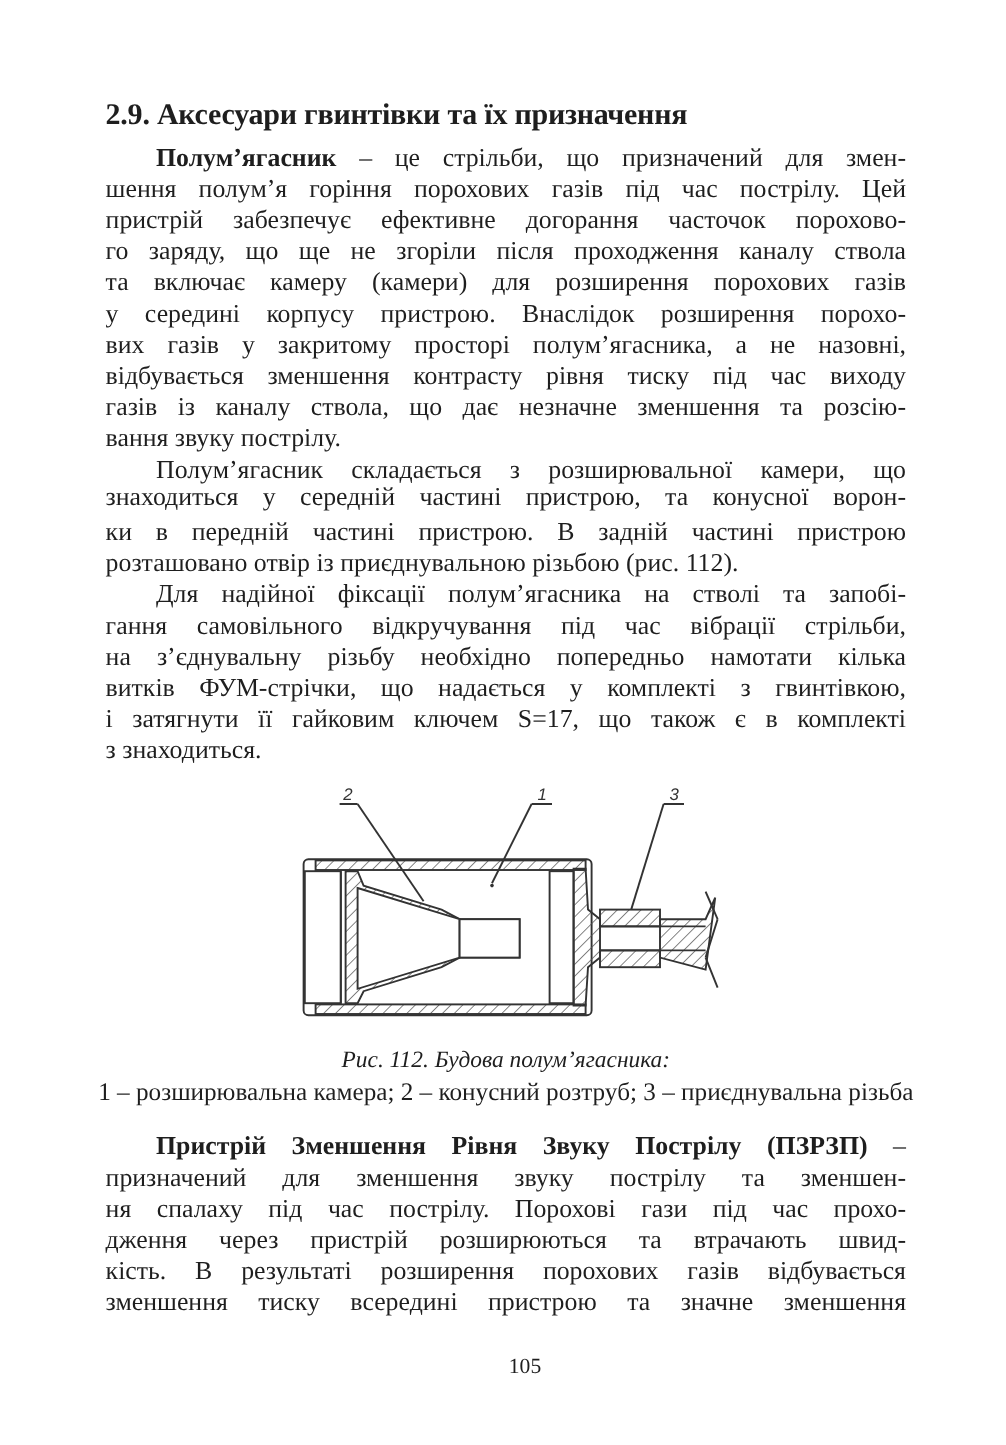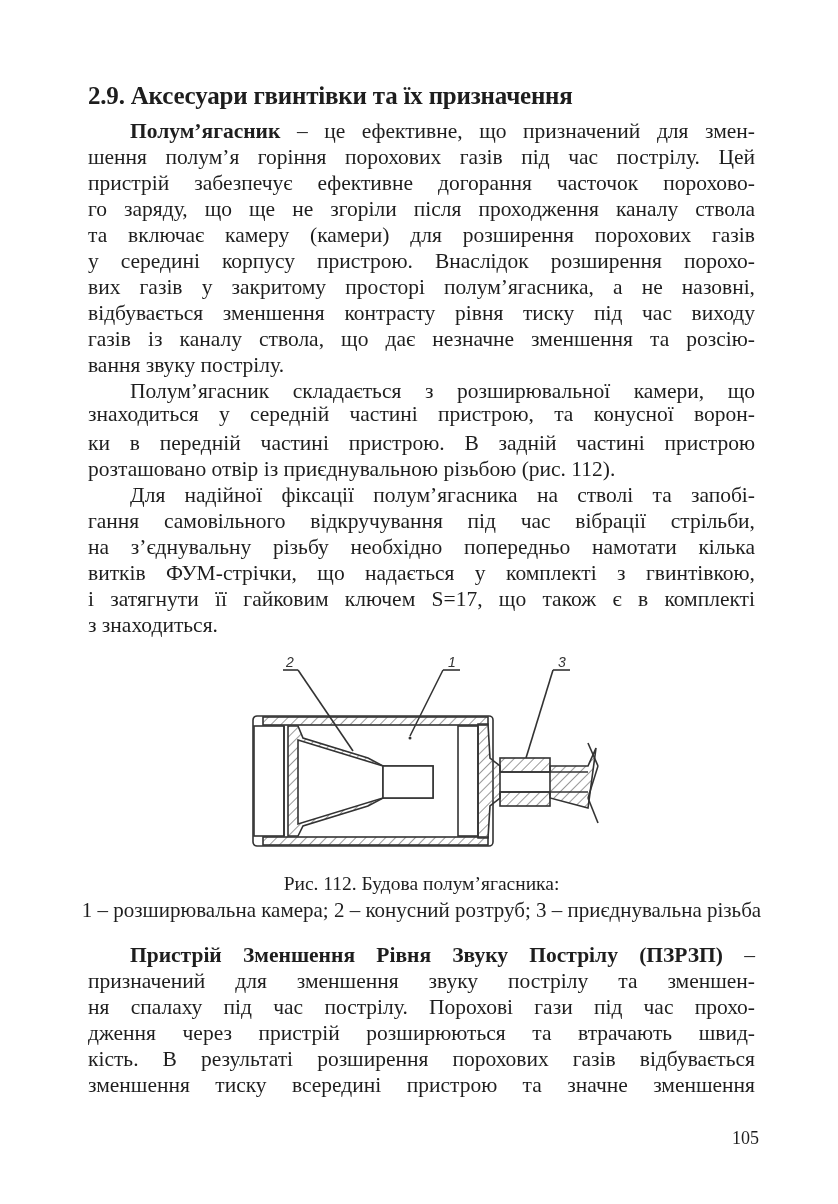--- a/index.html
+++ b/index.html
@@ -8,31 +8,31 @@
   .page { position: absolute; left: 88px; top: 0; width: 667px; }
   .title { position: absolute; left: 0; width: 667px; top: 80px; text-align: left;
            font-weight: bold; font-size: 25px; line-height: 32px; letter-spacing: -0.2px; }
   .line { position: absolute; left: 0; width: 667px; height: 26px; font-size: 21.5px; line-height: 26px;
           text-align: justify; text-align-last: justify; white-space: nowrap; overflow: visible; }
   .line.last { text-align-last: left; }
   .line.indent { left: 42px; width: 625px; }
   .line span.b { font-weight: bold; }
   .figure { position: absolute; left: 150px; top: 648px; width: 370px; height: 215px; }
   .caption { position: absolute; left: 0; width: 667px; text-align: center; font-size: 18.5px; line-height: 24px; }
-  .caption.title-cap { top: 872px; font-size: 19.5px; }
+  .caption.title-cap { top: 872px; font-style: italic; font-size: 19.5px; }
   .caption.items { top: 898px; font-size: 21px; left: -10px; width: 687px; }
-  .pagenum { position: absolute; left: 4px; width: 667px; top: 1128px; text-align: right; font-size: 18px; }
+  .pagenum { position: absolute; left: 16px; width: 667px; top: 1128px; text-align: center; font-size: 18px; }
 </style>
 </head>
 <body>
 
 <div class="page">
   <div class="title">2.9. Аксесуари гвинтівки та їх призначення</div>
 
-  <div class="line indent" style="top:118px"><span class="b">Полум’ягасник</span><span> – це ефективне, що призначений для змен-</span></div>
+  <div class="line indent" style="top:118px"><span class="b">Полум’ягасник</span><span> – це стрільби, що призначений для змен-</span></div>
   <div class="line" style="top:144px">шення полум’я горіння порохових газів під час пострілу. Цей</div>
   <div class="line" style="top:170px">пристрій забезпечує ефективне догорання часточок порохово-</div>
   <div class="line" style="top:196px">го заряду, що ще не згоріли після проходження каналу ствола</div>
   <div class="line" style="top:222px">та включає камеру (камери) для розширення порохових газів</div>
   <div class="line" style="top:248px">у середині корпусу пристрою. Внаслідок розширення порохо-</div>
   <div class="line" style="top:274px">вих газів у закритому просторі полум’ягасника, а не назовні,</div>
   <div class="line" style="top:300px">відбувається зменшення контрасту рівня тиску під час виходу</div>
   <div class="line" style="top:326px">газів із каналу ствола, що дає незначне зменшення та розсію-</div>
   <div class="line last" style="top:352px">вання звуку пострілу.</div>
 

